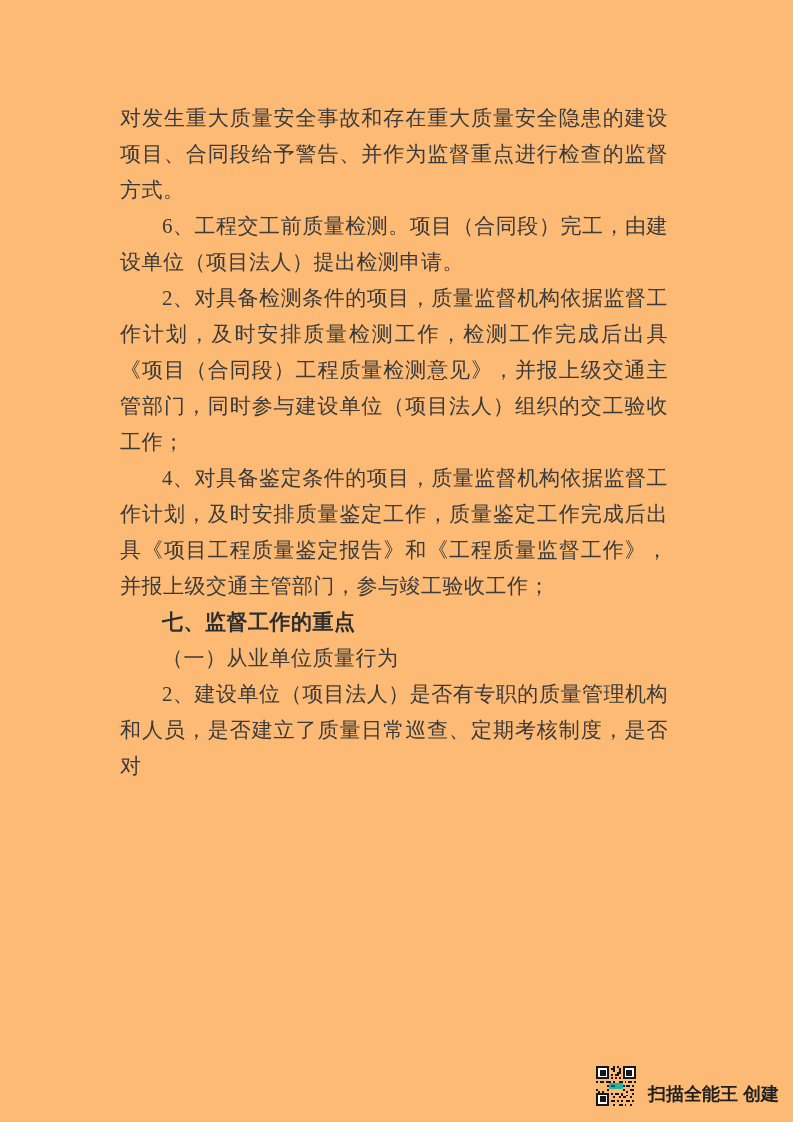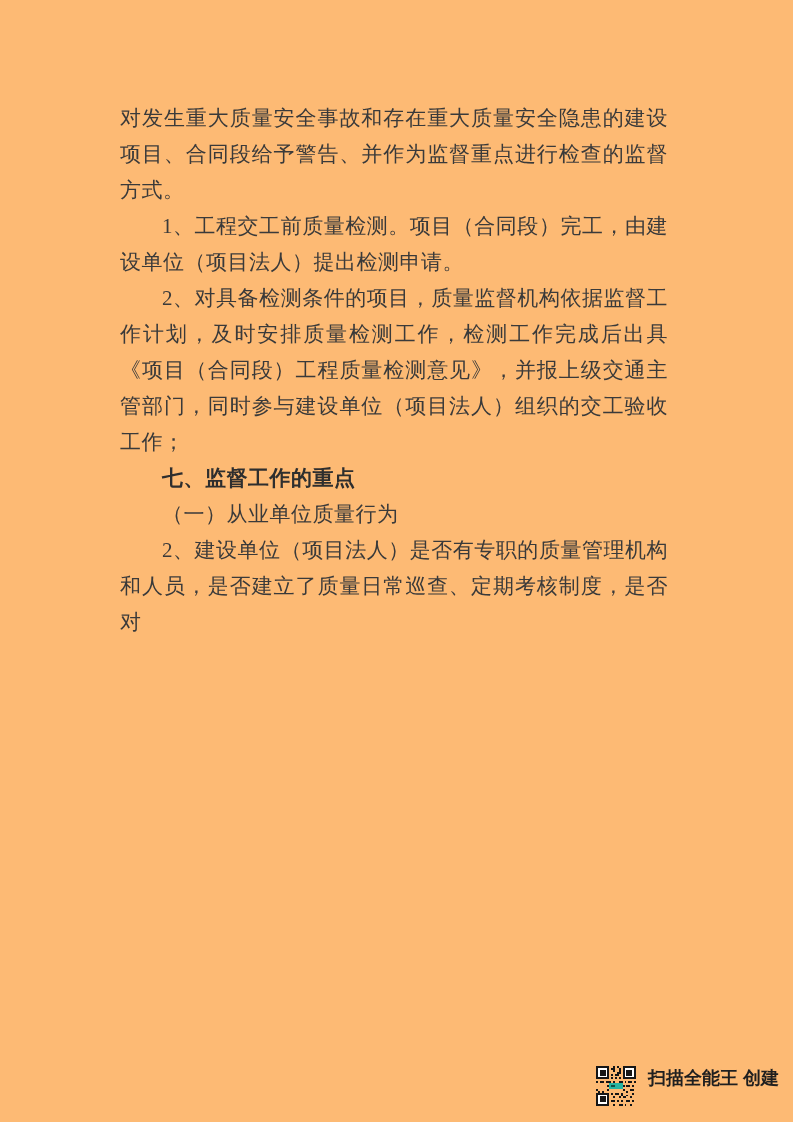--- a/index.html
+++ b/index.html
@@ -35,21 +35,21 @@
   }
   .para.heading {
     font-weight: bold;
     color: #2e2e2e;
   }
   .footer {
     position: absolute;
     left: 596px;
     top: 1066px;
     display: flex;
-    align-items: flex-start;
+    align-items: flex-end;
     gap: 12px;
   }
   .qr {
     width: 40px;
     height: 40px;
     display: block;
   }
   .wm-text {
     font-family: "Liberation Sans", "DejaVu Sans", sans-serif;
     font-size: 18px;
@@ -58,22 +58,23 @@
     white-space: nowrap;
   }
 </style>
 </head>
 <body>
 
 <div class="page">
 
   <main class="content">
     <p class="para no-indent">对发生重大质量安全事故和存在重大质量安全隐患的建设项目、合同段给予警告、并作为监督重点进行检查的监督方式。</p>
-    <p class="para">1、工程交工前质量检测。项目（合同段）完工，由建设单位（项目法人）提出检测申请。</p>
+    <p class="para">6、工程交工前质量检测。项目（合同段）完工，由建设单位（项目法人）提出检测申请。</p>
     <p class="para">2、对具备检测条件的项目，质量监督机构依据监督工作计划，及时安排质量检测工作，检测工作完成后出具《项目（合同段）工程质量检测意见》，并报上级交通主管部门，同时参与建设单位（项目法人）组织的交工验收工作；</p>
+    <p class="para">4、对具备鉴定条件的项目，质量监督机构依据监督工作计划，及时安排质量鉴定工作，质量鉴定工作完成后出具《项目工程质量鉴定报告》和《工程质量监督工作》，并报上级交通主管部门，参与竣工验收工作；</p>
     <p class="para heading">七、监督工作的重点</p>
     <p class="para">（一）从业单位质量行为</p>
     <p class="para">2、建设单位（项目法人）是否有专职的质量管理机构和人员，是否建立了质量日常巡查、定期考核制度，是否对</p>
   </main>
 
   <div class="footer">
     <svg class="qr" viewBox="0 0 21 21" shape-rendering="crispEdges" aria-hidden="true">
 
       <g fill="#161616">
         <rect x="0" y="0" width="7" height="7"></rect>

